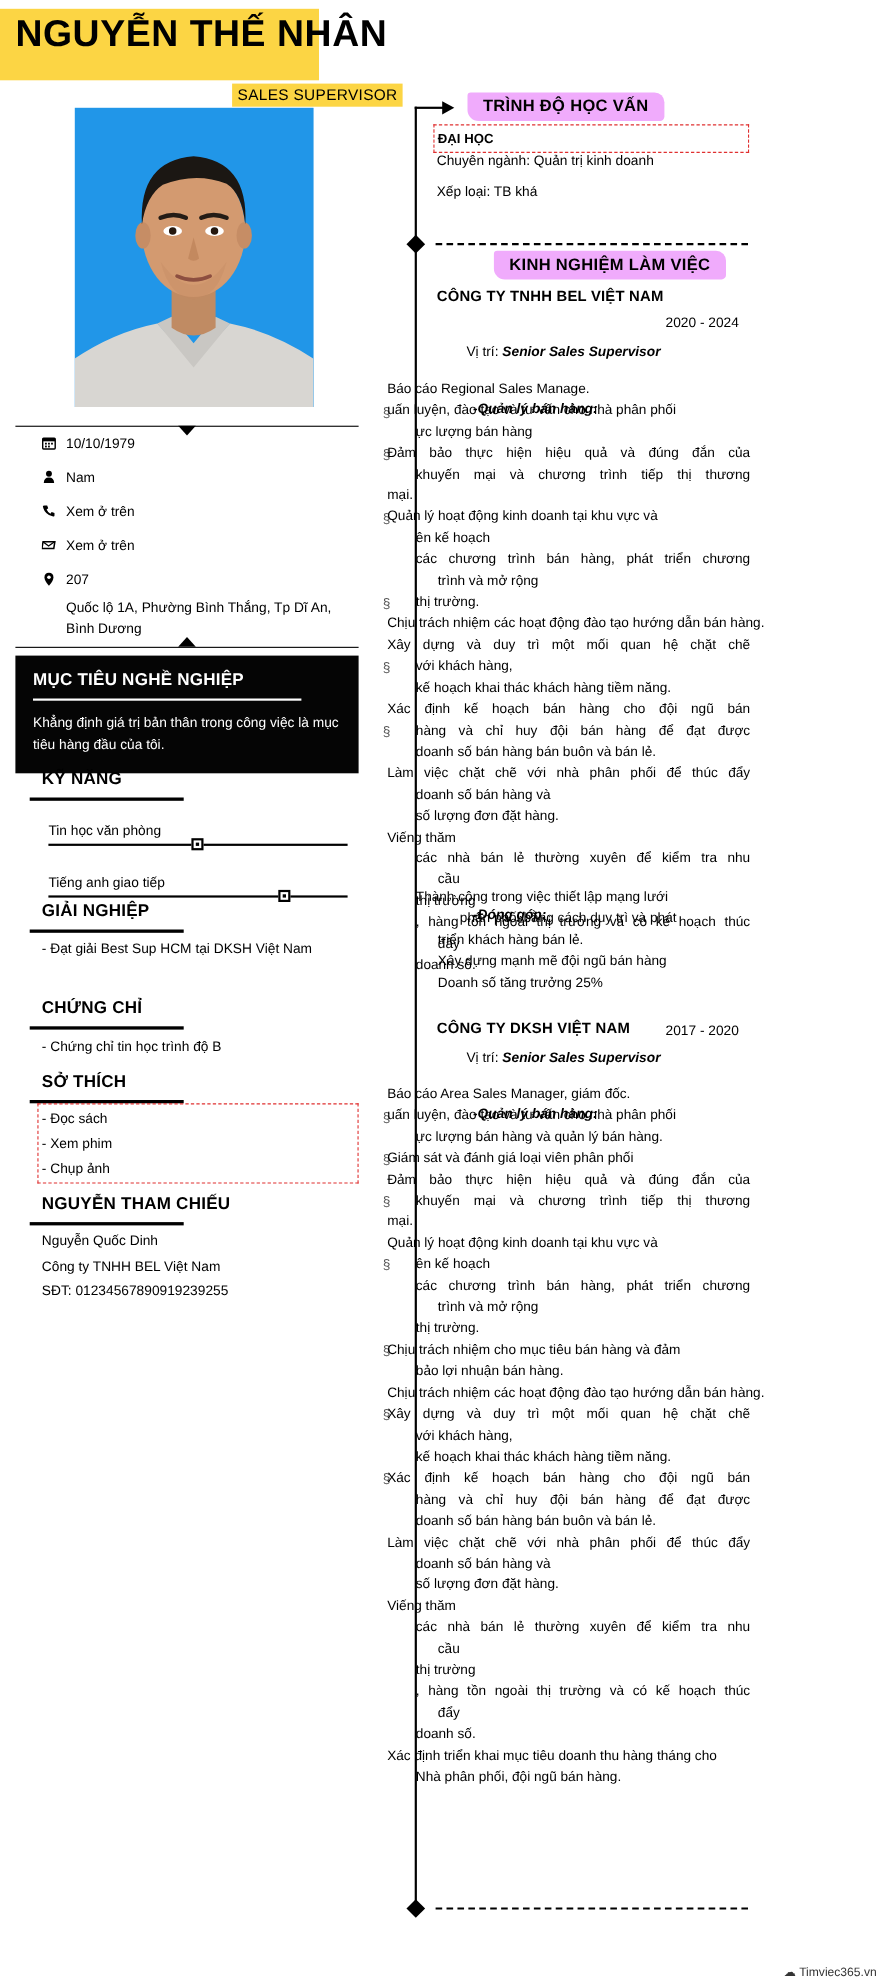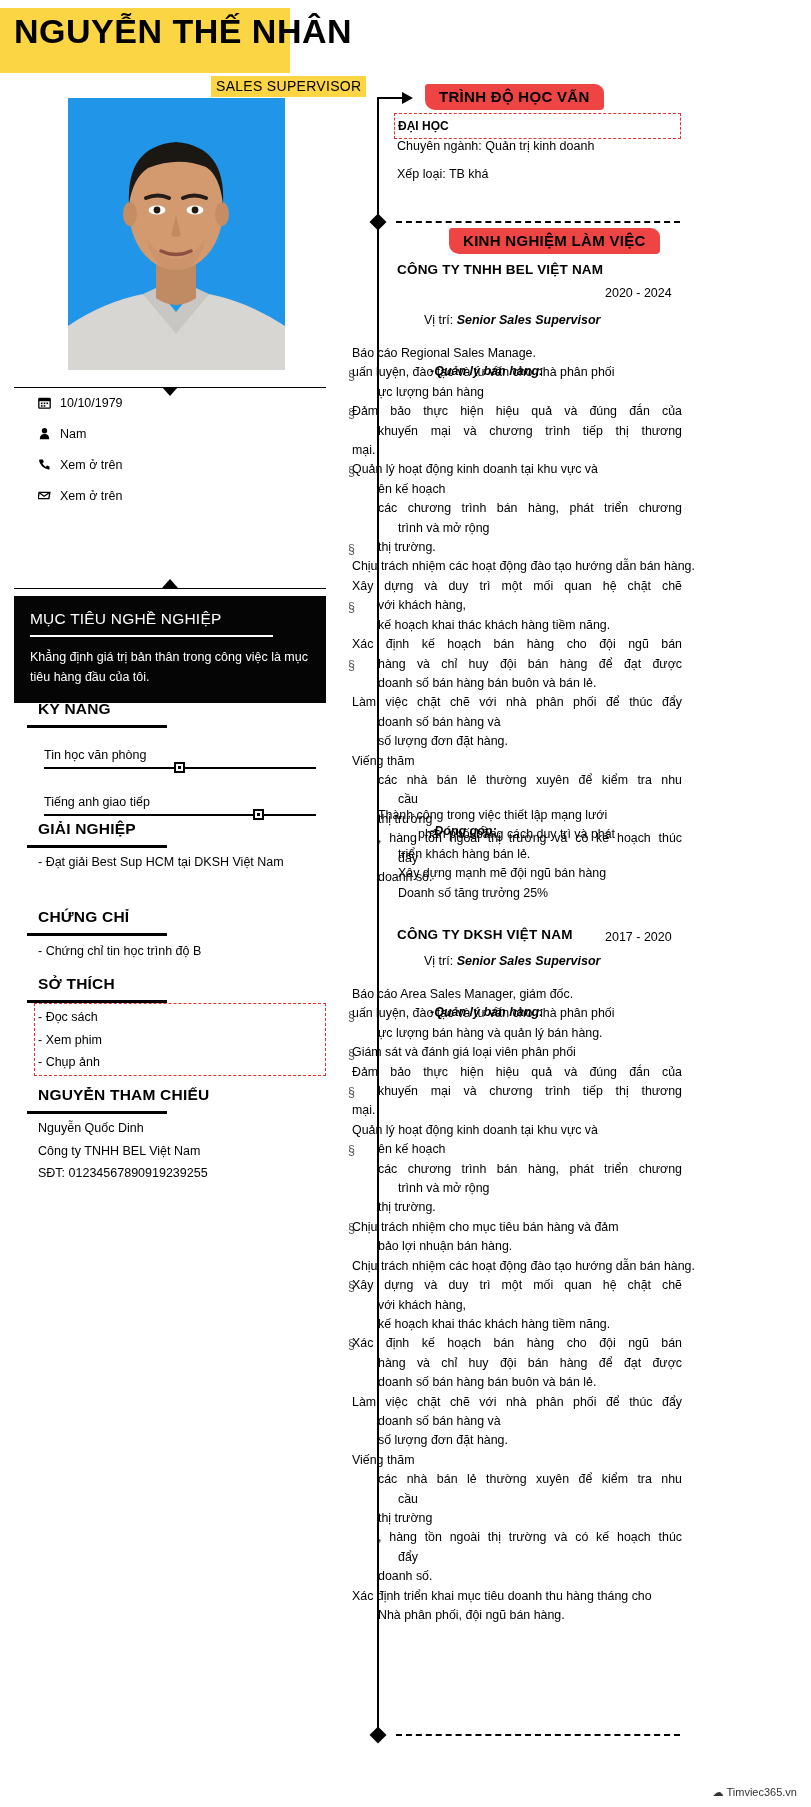--- a/index.html
+++ b/index.html
@@ -91,21 +91,21 @@
   .objective {
     position: absolute;
     left: 14px; top: 596px;
     width: 312px;
     background: #050505;
     color: #fff;
     padding: 14px 16px 16px 16px;
   }
   .obj-h {
     font-size: 15.5px;
-    font-weight: normal;
+    font-weight: bold;
     letter-spacing: .2px;
     padding-bottom: 7px;
     display: inline-block;
     border-bottom: 2px solid #fff;
     padding-right: 52px;
     margin-bottom: 10px;
   }
   .obj-p { font-size: 12.5px; line-height: 20px; }
 
   
@@ -199,21 +199,21 @@
   }
 
   
   .marker {
     position: absolute;
     font-size: 15px;
     font-weight: bold;
     letter-spacing: .3px;
     padding: 4px 14px 5px 14px;
     color:#000;
-    background: #ef4444;
+    background: #f0abfc;
     border-radius: 3px 9px 4px 10px;
     white-space: nowrap;
   }
 
   .rtext {
     position: absolute;
     font-size: 12.5px;
     line-height: 19px;
   }
   .rbold { font-weight: bold; }
@@ -354,20 +354,32 @@
   <div class="c-row">
     <div class="c-ico">
       <svg width="13" height="13" viewBox="0 0 16 16">
           <path d="M1.4 4.2 L14.6 4.2 L13.4 11.8 L0.2 11.8 Z" fill="none" stroke="#000" stroke-width="1.7"></path>
           <path d="M1.6 4.6 L7.6 9 L13.8 4.6" fill="none" stroke="#000" stroke-width="1.5"></path>
         </svg>
     </div>
     <div class="c-val">Xem ở trên</div>
   </div>
 
+  <div class="c-row">
+    <div class="c-ico">
+      <svg width="13" height="13" viewBox="0 0 16 16">
+          <path d="M8 0.8 Q13 0.8 13 5.9 Q13 10.2 8 15.4 Q3 10.2 3 5.9 Q3 0.8 8 0.8 Z" fill="#000"></path>
+          <circle cx="8" cy="5.8" r="2" fill="#fff"></circle>
+        </svg>
+    </div>
+    <div>
+      <div class="c-val">207</div>
+      <div class="c-sub">Quốc lộ 1A, Phường Bình Thắng, Tp Dĩ An, Bình Dương</div>
+    </div>
+  </div>
 </div>
 
 <div class="objective">
   <div class="obj-h">MỤC TIÊU NGHỀ NGHIỆP</div>
   <div class="obj-p">Khẳng định giá trị bản thân trong công việc là mục tiêu hàng đầu của tôi.</div>
 </div>
 
 <div class="lh" style="top:700px">KỸ NĂNG</div>
 <div class="lh-rule" style="top:725px"></div>
 

